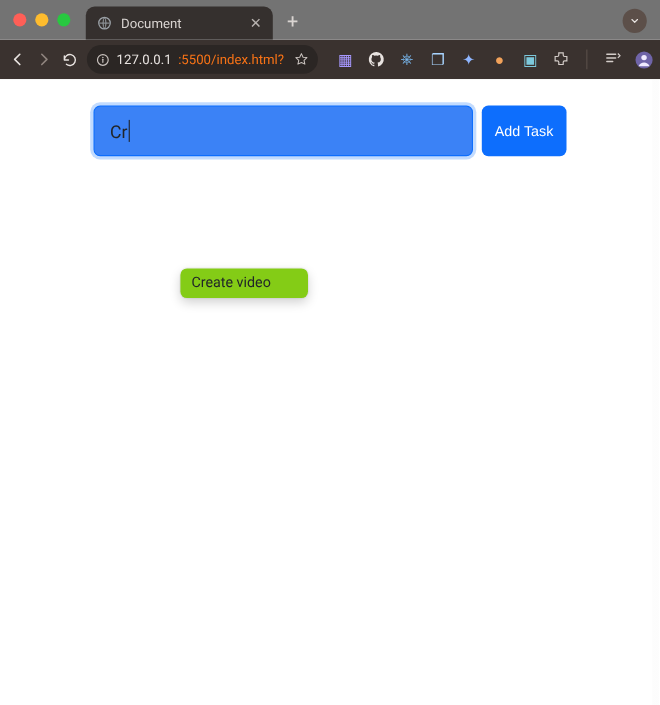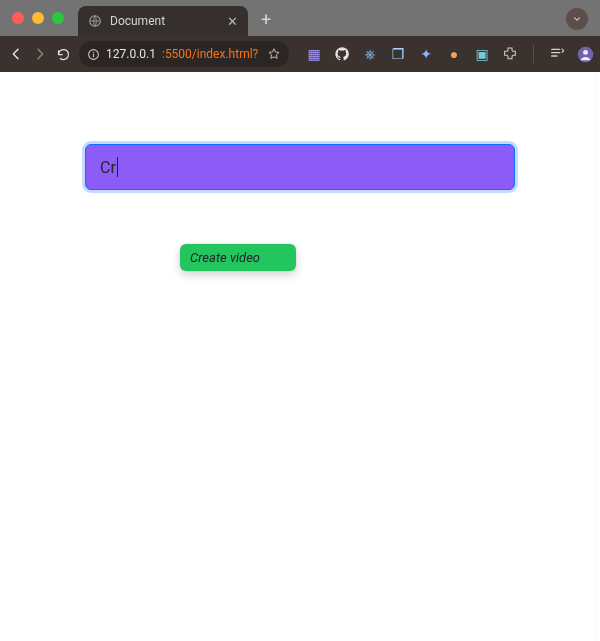--- a/index.html
+++ b/index.html
@@ -38,32 +38,32 @@
     
     .page { padding: 24px 0 0 0; background: #fff; height: calc(641px - 72px); position: relative; }
     .container { width: 430px; margin: 0 auto; }
     h1 { font-size: 28px; font-weight: 800; color: #212529; margin-bottom: 14px; letter-spacing: .2px; }
 
     .input-row { display:flex; gap: 8px; align-items: stretch; }
     .task-input {
       flex: 1; height: 46px; border: 1px solid #0d6efd; border-radius: 6px;
       box-shadow: 0 0 0 3px rgba(13,110,253,.25);
       padding: 0 14px; font-size: 16px; color: #212529; outline: none;
-      position: relative; background: #8b5cf6; display:flex; align-items:center;margin-top:48px;
+      position: relative; background: #3b82f6; display:flex; align-items:center;
     }
     .task-input .typed { }
     .task-input .caret { display:inline-block; width: 1px; height: 20px; background:#212529; margin-left: 1px; vertical-align: middle; animation: blink 1s step-end infinite; }
     @keyframes blink { 50% { opacity: 0; } }
 
     .add-btn { height: 46px; padding: 0 12px; background: #0d6efd; color: #fff; border: none; border-radius: 6px; font-size: 13px; font-weight: 500; white-space: nowrap; }
 
     .autocomplete {
-      position: absolute; left: 180px; top: 172px; width: 116px;
-      background: #22c55e; border-radius: 6px; box-shadow: 0 4px 10px rgba(0,0,0,.18), 0 0 0 1px rgba(0,0,0,.04);
-      padding: 6px 10px; font-size: 13px; color: #212529; font-style: italic;
+      position: absolute; left: 164px; top: 172px; width: 116px;
+      background: #84cc16; border-radius: 6px; box-shadow: 0 4px 10px rgba(0,0,0,.18), 0 0 0 1px rgba(0,0,0,.04);
+      padding: 6px 10px; font-size: 13px; color: #212529;
     }
 
     
     .scroll-track { position:absolute; right:1px; top:0; bottom:0; width:6px; background: linear-gradient(#f2f2f2,#f2f2f2); opacity:.2; }
 
     svg { display:block; }
   </style>
 </head>
 <body>
 
@@ -169,20 +169,21 @@
 </div>
 
 <div class="page">
   <div class="container">
 
     <div class="input-row">
       <div class="task-input">
         <span class="typed">Cr</span>
           <span class="caret"></span>
       </div>
+      <button class="add-btn">Add Task</button>
     </div>
   </div>
 
   <div class="autocomplete">
     <span>Create video</span>
   </div>
 
   <div class="scroll-track"></div>
 </div>
 

